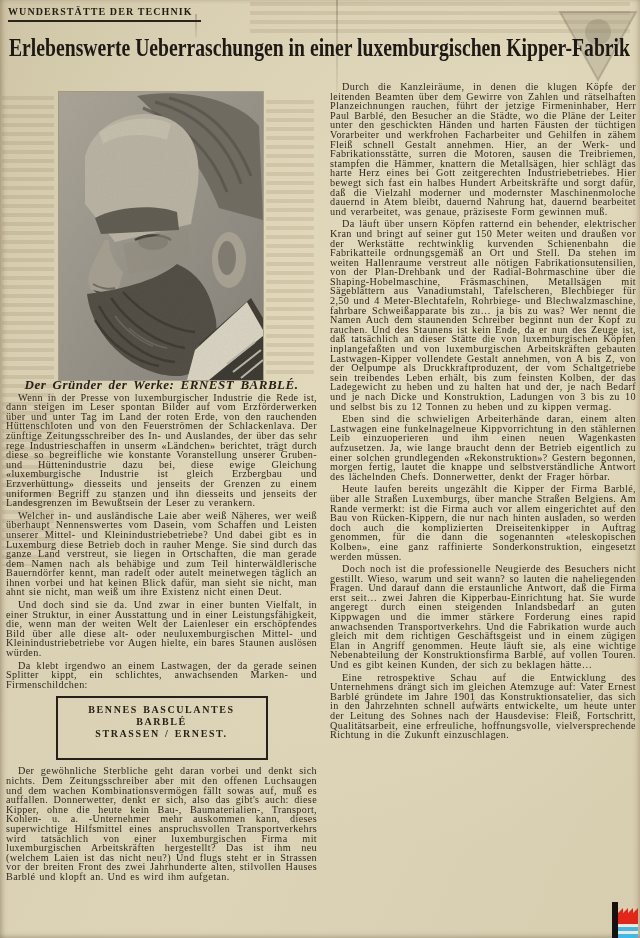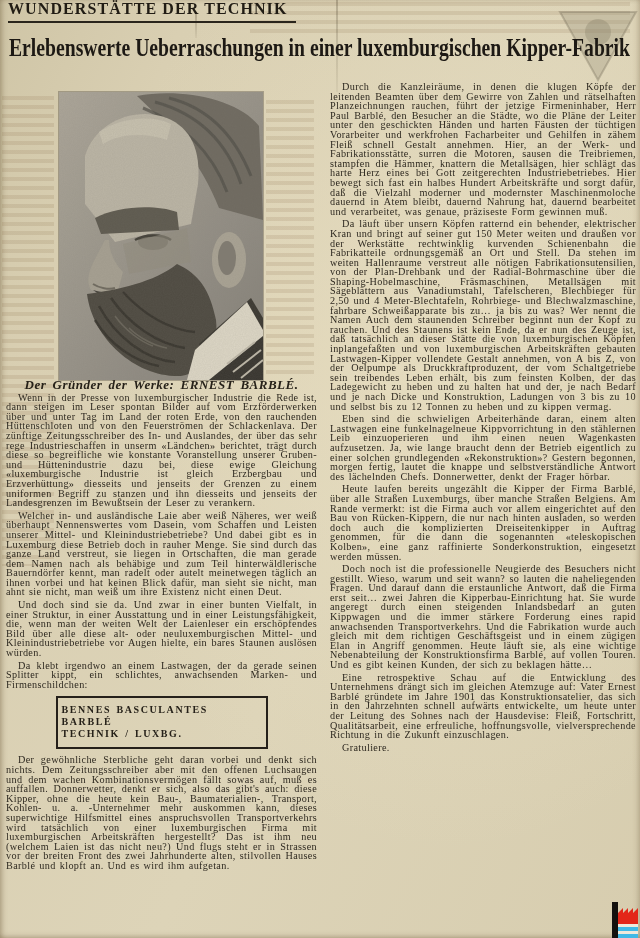--- a/index.html
+++ b/index.html
@@ -17,22 +17,22 @@
   
   .bleed{
     position:absolute;
     background:repeating-linear-gradient(180deg, rgba(140,112,78,.16) 0px, rgba(140,112,78,.16) 4px, rgba(0,0,0,0) 4px, rgba(0,0,0,0) 9px);
     filter:blur(.7px);
   }
   .crease{position:absolute;width:2px;background:linear-gradient(180deg,rgba(60,50,30,.25),rgba(60,50,30,.05));filter:blur(.4px);}
   .watermark-tri{position:absolute;left:552px;top:6px;}
 
   .rubric{
-    position:absolute;left:8px;top:0;
-    font-size:16px;font-weight:bold;letter-spacing:1.1px;
+    position:absolute;left:8px;top:6px;
+    font-size:10px;font-weight:bold;letter-spacing:1.1px;
     color:#211c14;
     border-bottom:2px solid #2a251c;
     padding:0 8px 3px 0;
     white-space:nowrap;
   }
   .headline{position:absolute;left:8px;top:32px;}
   .headline text{
     font-family:"Liberation Serif","DejaVu Serif",serif;
     font-weight:bold;font-size:26px;fill:#1d1914;
   }
@@ -58,22 +58,22 @@
   .caption{
     margin:7px 0 10px 0;
     text-align:center;text-indent:0 !important;
     font-style:italic;font-weight:bold;
     font-size:13px;letter-spacing:.5px;word-spacing:2.5px;
     color:#262119;
   }
   .plate{
     width:200px;margin:7px auto 6px auto;
     border:2px solid #25201a;
-    padding:6px 4px 7px 4px;
-    text-align:left;
+    padding:6px 4px 18px 4px;
+    text-align:center;
     font-weight:bold;font-size:10px;line-height:12px;
     letter-spacing:1.6px;color:#262119;
   }
   .plate div{white-space:nowrap;}
 
   .endmark{position:absolute;left:612px;top:900px;}
 </style>
 </head>
 <body>
 
@@ -149,34 +149,33 @@
     <p class="caption">Der Gründer der Werke: ERNEST BARBLÉ.</p>
 
     <p>Wenn in der Presse von luxemburgischer Industrie die Rede ist, dann steigen im Leser spontan Bilder auf vom Erzförderwerken über und unter Tag im Land der roten Erde, von den rauchenden Hüttenschloten und von den Feuerströmen der Schlackenlava. Der zünftige Zeitungsschreiber des In- und Auslandes, der über das sehr rege Industrieschaffen in unserm «Ländchen» berichtet, trägt durch diese so begreifliche wie konstante Voranstellung unserer Gruben- und Hüttenindustrie dazu bei, diese ewige Gleichung «luxemburgische Industrie ist gleich Erzbergbau und Erzverhüttung» diesseits und jenseits der Grenzen zu einem uniformen Begriff zu stanzen und ihn diesseits und jenseits der Landesgrenzen im Bewußtsein der Leser zu verankern.</p>
     <p>Welcher in- und ausländische Laie aber weiß Näheres, wer weiß überhaupt Nennenswertes vom Dasein, vom Schaffen und Leisten unserer Mittel- und Kleinindustriebetriebe? Und dabei gibt es in Luxemburg diese Betrieb doch in rauher Menge. Sie sind durch das ganze Land verstreut, sie liegen in Ortschaften, die man gerade dem Namen nach als behäbige und zum Teil hinterwäldlerische Bauerndörfer kennt, man radelt oder autelt meinetwegen täglich an ihnen vorbei und hat keinen Blick dafür, man sieht sie nicht, man ahnt sie nicht, man weiß um ihre Existenz nicht einen Deut.</p>
     <p>Und doch sind sie da. Und zwar in einer bunten Vielfalt, in einer Struktur, in einer Ausstattung und in einer Leistungsfähigkeit, die, wenn man der weiten Welt der Laienleser ein erschöpfendes Bild über alle diese alt- oder neuluxemburgischen Mittel- und Kleinindustriebetriebe vor Augen hielte, ein bares Staunen auslösen würden.</p>
     <p>Da klebt irgendwo an einem Lastwagen, der da gerade seinen Splitter kippt, ein schlichtes, anwachsenden Marken- und Firmenschildchen:</p>
 
     <div class="plate">
       <div>BENNES BASCULANTES</div>
       <div>BARBLÉ</div>
-      <div>TECHNIK / LUXBG.</div>
+      <div>STRASSEN / ERNEST.</div>
     </div>
 
     <p>Der gewöhnliche Sterbliche geht daran vorbei und denkt sich nichts. Dem Zeitungsschreiber aber mit den offenen Luchsaugen und dem wachen Kombinationsvermögen fällt sowas auf, muß es auffallen. Donnerwetter, denkt er sich, also das gibt's auch: diese Kipper, ohne die heute kein Bau-, Baumaterialien-, Transport, Kohlen- u. a. -Unternehmer mehr auskommen kann, dieses superwichtige Hilfsmittel eines anspruchsvollen Transportverkehrs wird tatsächlich von einer luxemburgischen Firma mit luxemburgischen Arbeitskräften hergestellt? Das ist ihm neu (welchem Laien ist das nicht neu?) Und flugs steht er in Strassen vor der breiten Front des zwei Jahrhunderte alten, stilvollen Hauses Barblé und klopft an. Und es wird ihm aufgetan.</p>
   </div>
 
   <div class="col col-right">
     <p>Durch die Kanzleiräume, in denen die klugen Köpfe der leitenden Beamten über dem Gewirre von Zahlen und rätselhaften Planzeichnungen rauchen, führt der jetzige Firmeninhaber, Herr Paul Barblé, den Besucher an die Städte, wo die Pläne der Leiter unter den geschickten Händen und harten Fäusten der tüchtigen Vorarbeiter und werkfrohen Facharbeiter und Gehilfen in zähem Fleiß schnell Gestalt annehmen. Hier, an der Werk- und Fabrikationsstätte, surren die Motoren, sausen die Treibriemen, stampfen die Hämmer, knattern die Metallsägen, hier schlägt das harte Herz eines bei Gott zeitgerechten Industriebetriebes. Hier bewegt sich fast ein halbes Hundert Arbeitskräfte und sorgt dafür, daß die Vielzahl moderner und modernster Maschinenmoloche dauernd in Atem bleibt, dauernd Nahrung hat, dauernd bearbeitet und verarbeitet, was genaue, präziseste Form gewinnen muß.</p>
     <p>Da läuft über unsern Köpfen ratternd ein behender, elektrischer Kran und bringt auf seiner gut 150 Meter weiten und draußen vor der Werkstätte rechtwinklig kurvenden Schienenbahn die Fabrikatteile ordnungsgemäß an Ort und Stell. Da stehen im weiten Hallenraume verstreut alle nötigen Fabrikationsutensilien, von der Plan-Drehbank und der Radial-Bohrmaschine über die Shaping-Hobelmaschine, Fräsmaschinen, Metallsägen mit Sägeblättern aus Vanadiumstahl, Tafelscheren, Blechbieger für 2,50 und 4 Meter-Blechtafeln, Rohrbiege- und Blechwalzmaschine, fahrbare Schweißapparate bis zu… ja bis zu was? Wer nennt die Namen Auch dem staunenden Schreiber beginnt nun der Kopf zu rauchen. Und des Staunens ist kein Ende, da er nun des Zeuge ist, daß tatsächlich an dieser Stätte die von luxemburgischen Köpfen inplangefaßten und von luxemburgischen Arbeitskräften gebauten Lastwagen-Kipper vollendete Gestalt annehmen, von A bis Z, von der Oelpumpe als Druckkraftproduzent, der vom Schaltgetriebe sein treibendes Leben erhält, bis zum feinsten Kolben, der das Ladegewicht zu heben und zu halten hat und der, je nach Bedarf und je nach Dicke und Konstruktion, Ladungen von 3 bis zu 10 und selbst bis zu 12 Tonnen zu heben und zu kippen vermag.</p>
     <p>Eben sind die schwieligen Arbeiterhände daran, einem alten Lastwagen eine funkelnagelneue Kippvorrichtung in den stählernen Leib einzuoperieren und ihm einen neuen Wagenkasten aufzusetzen. Ja, wie lange braucht denn der Betrieb eigentlich zu einer solchen grundlegenden «Rekonstruktion»? Gestern begonnen, morgen fertig, lautet die knappe und selbstverständliche Antwort des lächelnden Chefs. Donnerwetter, denkt der Frager hörbar.</p>
     <p>Heute laufen bereits ungezählt die Kipper der Firma Barblé, über alle Straßen Luxemburgs, über manche Straßen Belgiens. Am Rande vermerkt: ist die Firma auch vor allem eingerichtet auf den Bau von Rücken-Kippern, die nur nach hinten ausladen, so werden doch auch die komplizierten Dreiseitenkipper in Auftrag genommen, für die dann die sogenannten «teleskopischen Kolben», eine ganz raffinierte Sonderkonstruktion, eingesetzt werden müssen.</p>
     <p>Doch noch ist die professionelle Neugierde des Besuchers nicht gestillt. Wieso, warum und seit wann? so lauten die naheliegenden Fragen. Und darauf dann die erstaunliche Antwort, daß die Firma erst seit… zwei Jahren die Kipperbau-Einrichtung hat. Sie wurde angeregt durch einen steigenden Inlandsbedarf an guten Kippwagen und die immer stärkere Forderung eines rapid anwachsenden Transportverkehrs. Und die Fabrikation wurde auch gleich mit dem richtigen Geschäftsgeist und in einem zügigen Elan in Angriff genommen. Heute läuft sie, als eine wichtige Nebenabteilung der Konstruktionsfirma Barblé, auf vollen Touren. Und es gibt keinen Kunden, der sich zu beklagen hätte…</p>
     <p>Eine retrospektive Schau auf die Entwicklung des Unternehmens drängt sich im gleichen Atemzuge auf: Vater Ernest Barblé gründete im Jahre 1901 das Konstruktionsatelier, das sich in den Jahrzehnten schnell aufwärts entwickelte, um heute unter der Leitung des Sohnes nach der Hausdevise: Fleiß, Fortschritt, Qualitätsarbeit, eine erfreuliche, hoffnungsvolle, vielversprechende Richtung in die Zukunft einzuschlagen.</p>
-    <p>Gratuliere.</p>
   </div>
 
   <svg class="endmark" width="26" height="38" viewBox="0 0 26 38">
     <rect x="0" y="2" width="6" height="36" fill="#14110e"></rect>
     <polygon points="6,24 6,13 11,8 11,13 16,8 16,13 21,8 21,13 26,8 26,24" fill="#e32619"></polygon>
     <rect x="6" y="24" width="20" height="3" fill="#efe9db"></rect>
     <rect x="6" y="27" width="20" height="4" fill="#41b9e6"></rect>
     <rect x="6" y="31" width="20" height="3" fill="#efe9db"></rect>
     <rect x="6" y="34" width="20" height="4" fill="#41b9e6"></rect>
   </svg>

